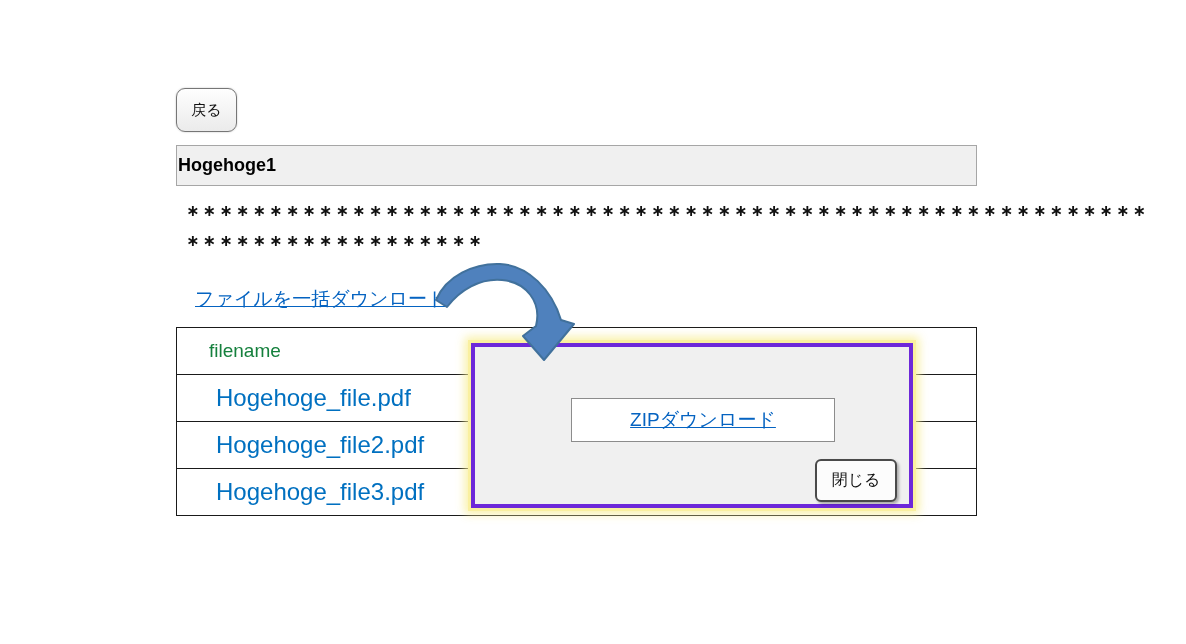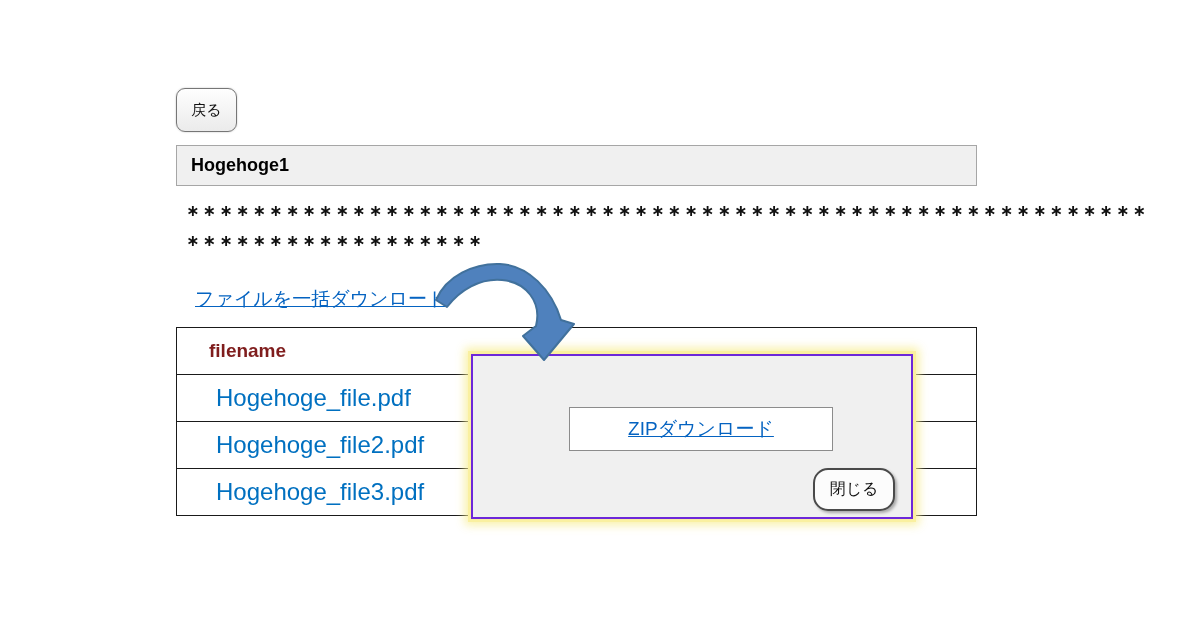--- a/index.html
+++ b/index.html
@@ -20,21 +20,21 @@
     font-size:15px; color:#111; cursor:pointer;
     font-family:inherit;
     margin-top:12px;
   }
 
   
   .title-bar {
     position:absolute; left:176px; top:145px; width:801px; height:41px;
     background:var(--panel_gray,#f0f0f0);
     border:1px solid var(--border_gray,#a6a6a6);
-    display:flex; align-items:center; padding-left:14px;
+    display:flex; align-items:center; padding-left:1px;
   }
   .title-bar span { font-size:18px; font-weight:bold; color:#000; }
 
   
   .placeholder {
     position:absolute; left:186px; top:196px;
     font-size:16px; font-weight:bold; letter-spacing:3.2px;
     line-height:30px; color:#111;
     font-family:"DejaVu Sans","Liberation Sans",sans-serif;
   }
@@ -49,41 +49,41 @@
   
   .file-table {
     position:absolute; left:176px; top:327px; width:801px; height:189px;
     border:1.5px solid #1a1a1a; background:#ffffff;
     display:flex; flex-direction:column; z-index:10;
   }
   .ft-row { flex:1; display:flex; align-items:center; border-bottom:1.5px solid #1a1a1a; }
   .ft-row:last-child { border-bottom:none; }
   .ft-row.header { padding-left:32px; }
   .ft-row.file { padding-left:39px; }
-  .ft-row.header span { font-size:19px; font-weight:bold; color:#7f1d1d; }
+  .ft-row.header span { font-size:19px; font-weight:normal; color:#15803d; }
   .file-link { font-size:24px; color:var(--filename_blue,#0070C0); text-decoration:none; cursor:pointer; }
 
   
   .popup {
-    position:absolute; left:471px; top:354px; width:442px; height:165px;
+    position:absolute; left:471px; top:343px; width:442px; height:165px;
     background:var(--panel_gray,#f0f0f0);
-    border:2px solid #6d28d9;
+    border:4px solid #6d28d9;
     box-shadow:0 0 0 3px var(--popup_glow_yellow,#faf0a0),
                0 0 9px 6px rgba(248,238,150,0.85);
     z-index:30;
   }
   .zip-box {
     position:absolute; left:96px; top:51px; width:264px; height:44px;
     background:#ffffff; border:1px solid #8c8c8c;
     display:flex; align-items:center; justify-content:center;
   }
   .zip-link { font-size:19px; color:var(--hyperlink_blue,#0563C1); text-decoration:underline; cursor:pointer; }
   .close-btn {
     position:absolute; left:340px; top:112px; width:82px; height:43px;
-    border:2px solid #4a4a4a; border-radius:15px;
+    border:2px solid #4a4a4a; border-radius:6px;
     background:#fcfcfc; box-shadow:2px 2px 3px rgba(0,0,0,0.3);
     font-size:16px; color:#111; cursor:pointer;
     font-family:inherit;
   }
 
   
   .arrow-svg { position:absolute; left:430px; top:260px; width:150px; height:105px; z-index:40; pointer-events:none; }
   .arrow-svg path {
     fill:var(--arrow_fill,#4F81BD);
     stroke:var(--arrow_outline,#41719C);

